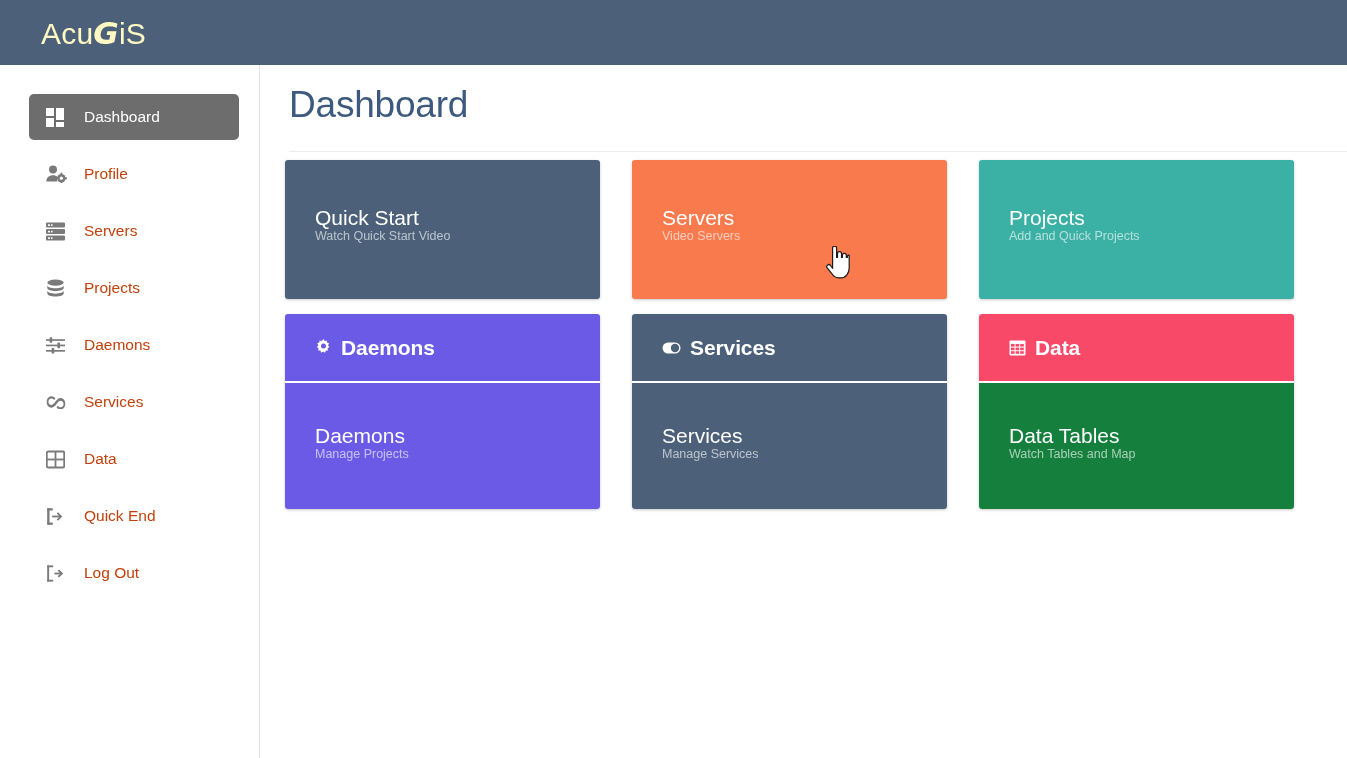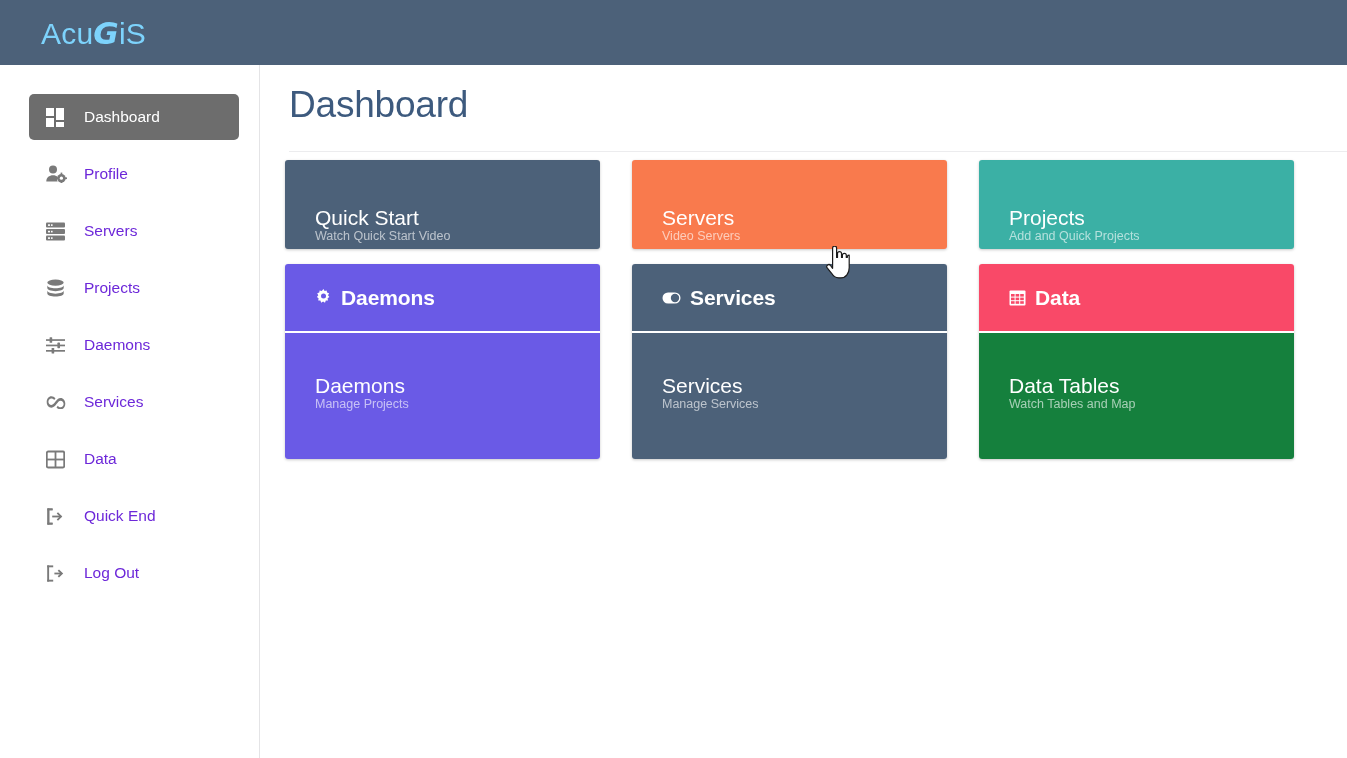--- a/index.html
+++ b/index.html
@@ -16,21 +16,21 @@
     position: absolute;
     left: 0; top: 0;
     width: 1347px; height: 65px;
     background: #4c6179;
     display: flex;
     align-items: center;
   }
   .brand {
     margin-left: 41px;
     font-size: 30px;
-    color: #7dd3fc;
+    color: #fef9c3;
     letter-spacing: 0.2px;
     white-space: nowrap;
     font-weight: 400;
   }
   .brand .g {
     font-weight: 700;
     font-style: italic;
     font-family: "DejaVu Sans", sans-serif;
     font-size: 31px;
   }
@@ -44,21 +44,21 @@
     border-right: 1px solid #e4e4e6;
     padding-top: 29px;
   }
   .nav-item {
     display: flex;
     align-items: center;
     height: 46px;
     margin: 0 20px 11px 29px;
     padding-left: 17px;
     border-radius: 5px;
-    color: #6d28d9;
+    color: #c2410c;
     font-size: 15.5px;
     cursor: pointer;
   }
   .nav-item.active {
     background: #6d6d6d;
     color: #ffffff;
   }
   .nav-item .ico {
     width: 26px;
     height: 20px;
@@ -105,21 +105,21 @@
   .cell { width: 315px; margin-right: 32px; }
   .cell:last-child { margin-right: 0; }
 
   .tile {
     border-radius: 3px;
     box-shadow: 0 1px 3px rgba(0,0,0,0.22);
     overflow: hidden;
     cursor: pointer;
     position: relative;
   }
-  .tile-simple { height: 89px; padding: 47px 30px 0 30px; }
+  .tile-simple { height: 139px; padding: 47px 30px 0 30px; }
   .tile-title {
     font-size: 21px;
     color: #ffffff;
     font-weight: 400;
     line-height: 1.05;
   }
   .tile-sub {
     margin-top: 0;
     font-size: 12.5px;
     color: rgba(255,255,255,0.62);

